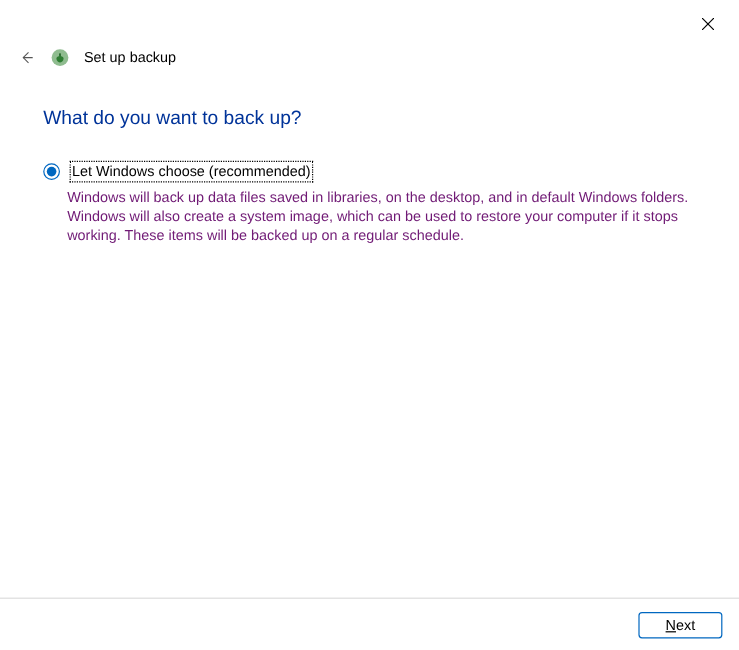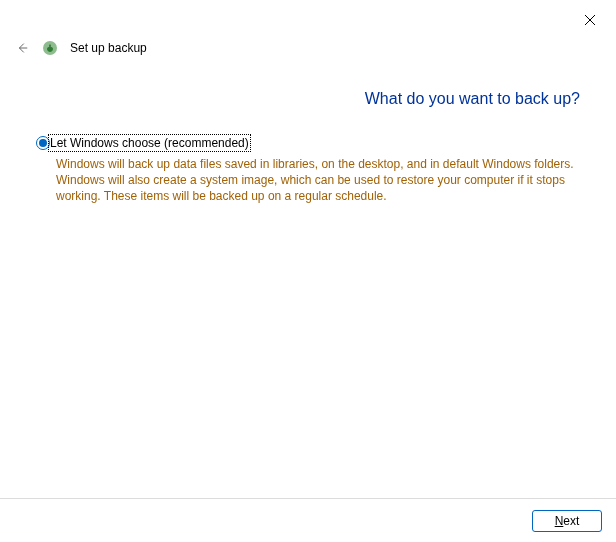--- a/index.html
+++ b/index.html
@@ -63,29 +63,28 @@
       color: #000;
     }
     .content {
       padding: 34px 36px 0 36px;
     }
     .main-heading {
       color: #003399;
       font-size: 16px;
       font-weight: 400;
       margin-bottom: 28px;
-      text-align: right;
     }
     .option {
       margin-bottom: 32px;
     }
     .option-header {
       display: flex;
       align-items: center;
-      gap: 0;
+      gap: 10px;
     }
     .radio {
       width: 14px;
       height: 14px;
       border: 1px solid #555;
       border-radius: 50%;
       display: flex;
       align-items: center;
       justify-content: center;
       flex-shrink: 0;
@@ -105,21 +104,21 @@
       color: #000;
     }
     .option-label.focused {
       outline: 1px dotted #000;
       outline-offset: 1px;
     }
     .option-desc {
       margin-left: 20px;
       margin-top: 6px;
       font-size: 12px;
-      color: #a16207;
+      color: #701a75;
       line-height: 1.35;
       max-width: 530px;
     }
     .footer {
       position: absolute;
       bottom: 0;
       left: 0;
       right: 0;
       height: 44px;
       border-top: 1px solid #dcdcdc;

